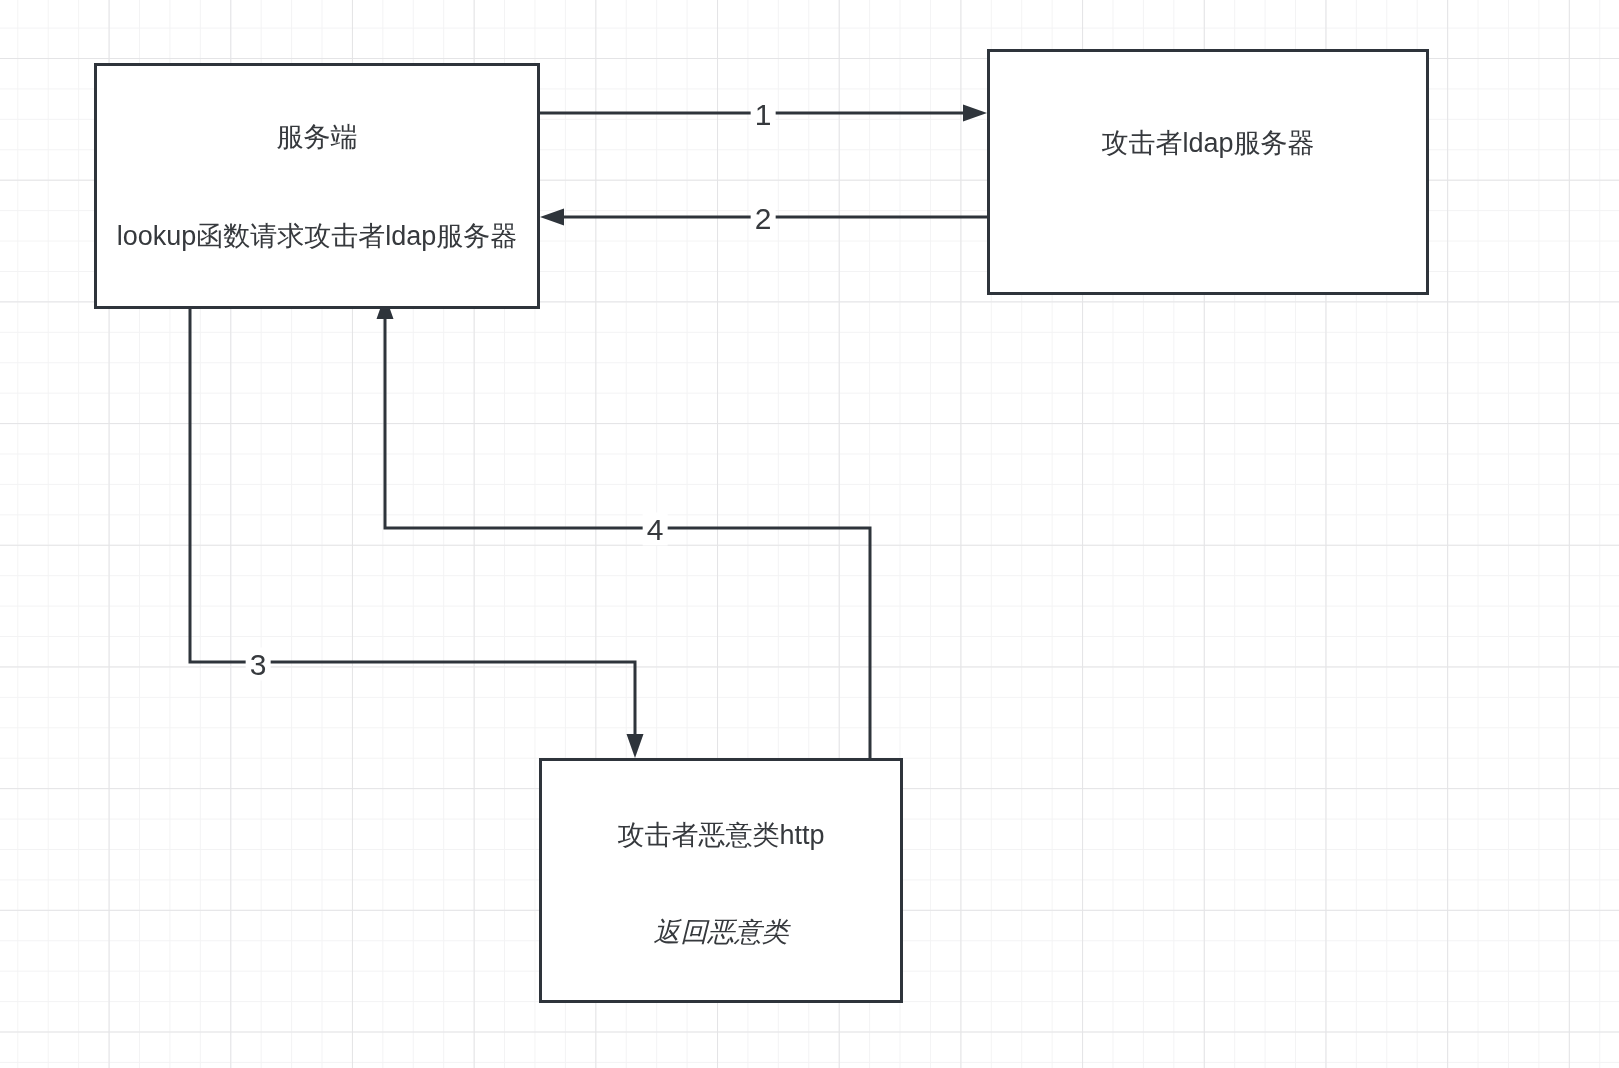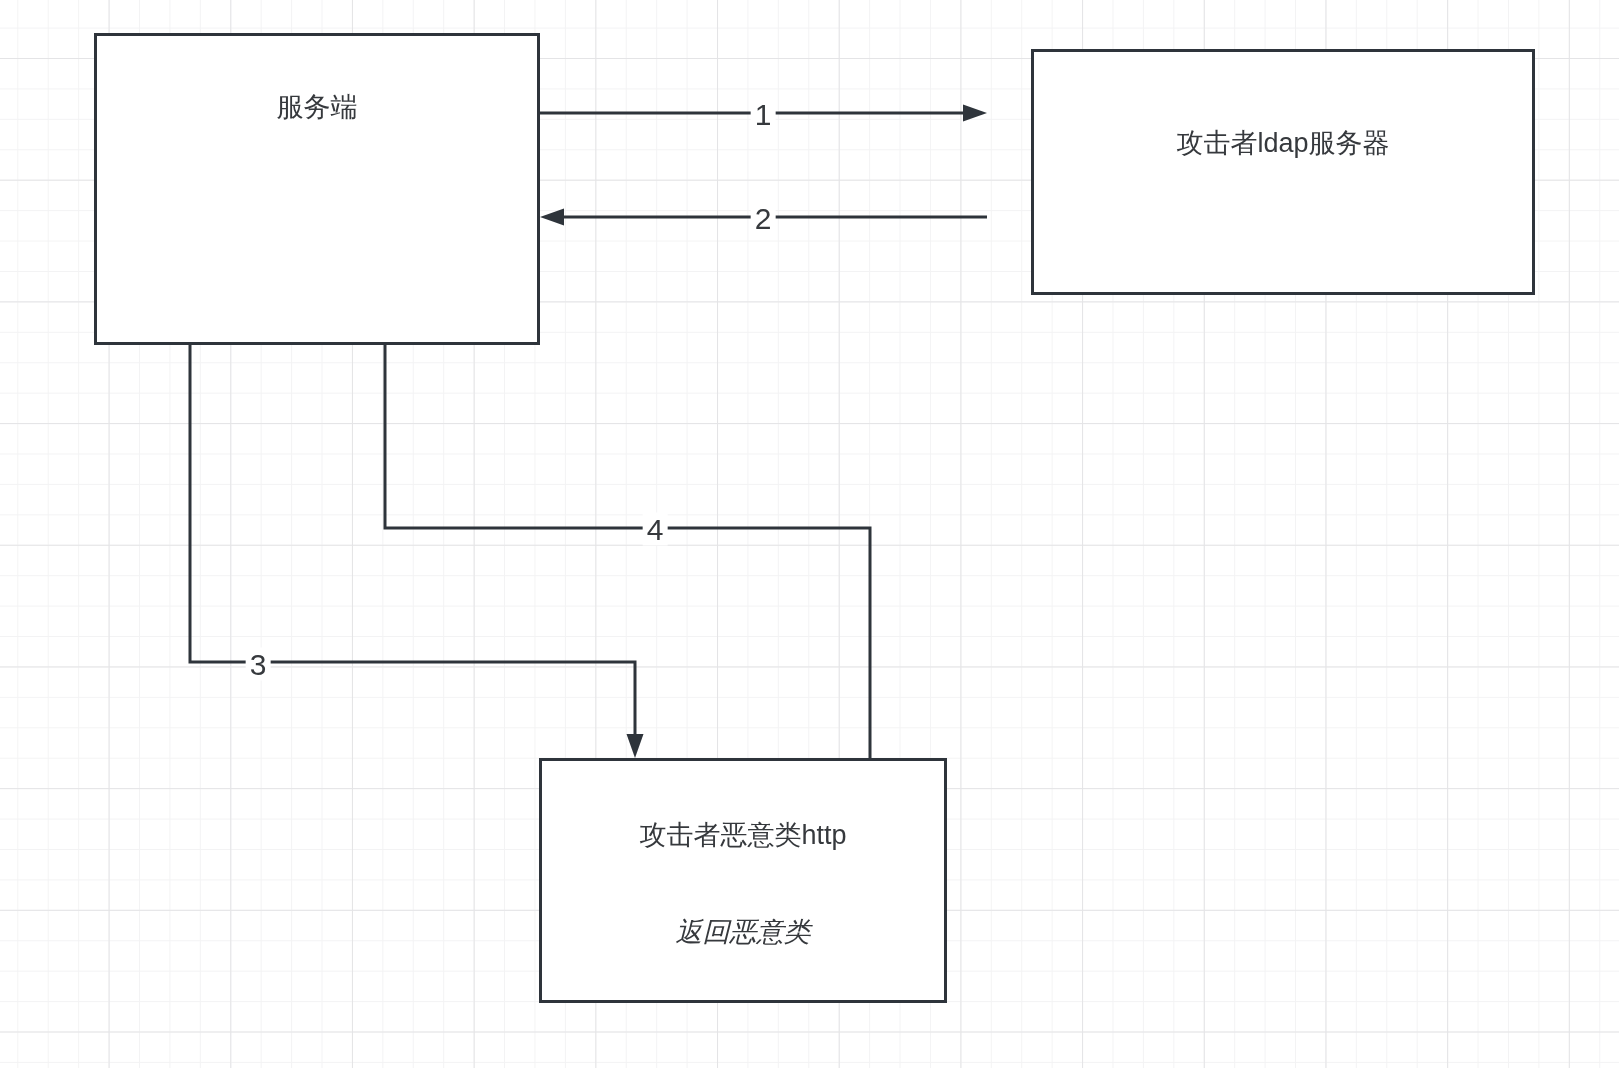--- a/index.html
+++ b/index.html
@@ -50,23 +50,23 @@
     stroke: none;
   }
 
   .node {
     position: absolute;
     box-sizing: border-box;
     background: #ffffff;
     border: 3px solid #2e343b;
     z-index: 2;
   }
-  .node-server { left: 94px;  top: 33px;  width: 446px; height: 312px; }
-  .node-ldap   { left: 987px; top: 49px;  width: 504px; height: 246px; margin-left: 44px; }
-  .node-http   { left: 539px; top: 758px; width: 408px; height: 245px; }
+  .node-server { left: 94px;  top: 63px;  width: 446px; height: 246px; }
+  .node-ldap   { left: 987px; top: 49px;  width: 442px; height: 246px; }
+  .node-http   { left: 539px; top: 758px; width: 364px; height: 245px; }
 
   .nline {
     position: absolute;
     left: 0;
     right: 0;
     text-align: center;
     transform: translateY(-50%);
     font-size: 27px;
     line-height: 1.2;
     white-space: nowrap;
@@ -118,20 +118,21 @@
     </g>
 
     <g>
       <polyline class="edge-line" points="870,758 870,528 385,528 385,319"></polyline>
       <polygon class="edge-head" points="385,295 376.5,319 393.5,319"></polygon>
     </g>
   </svg>
 
   <div class="node node-server">
     <div class="nline nline-1">服务端</div>
+    <div class="nline nline-2">lookup函数请求攻击者ldap服务器</div>
   </div>
 
   <div class="node node-ldap">
     <div class="nline nline-1">攻击者ldap服务器</div>
   </div>
 
   <div class="node node-http">
     <div class="nline nline-1">攻击者恶意类http</div>
     <div class="nline nline-2">返回恶意类</div>
   </div>

